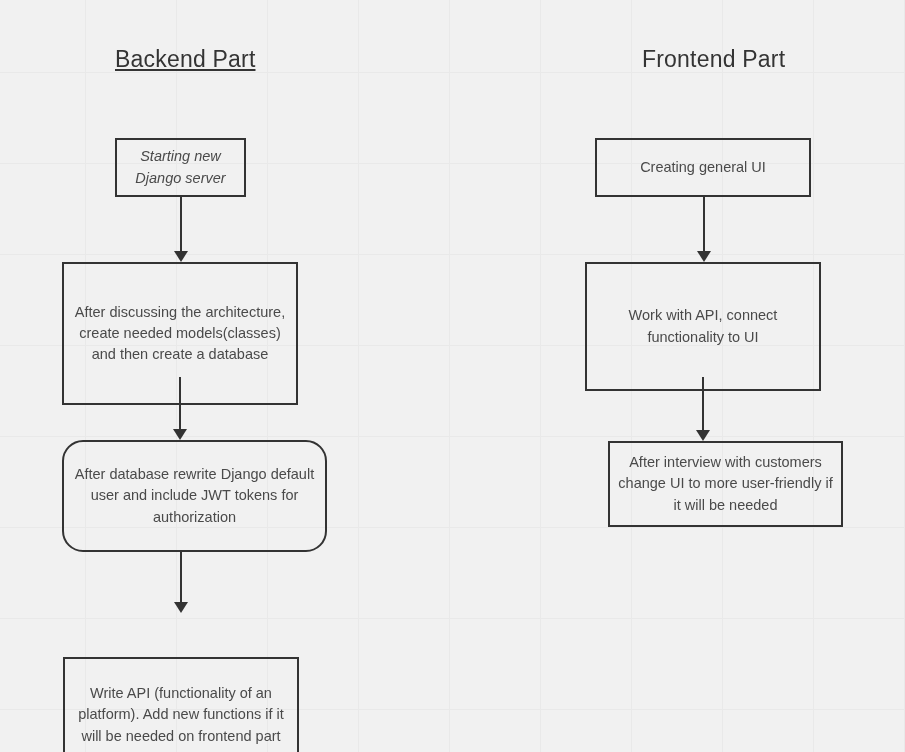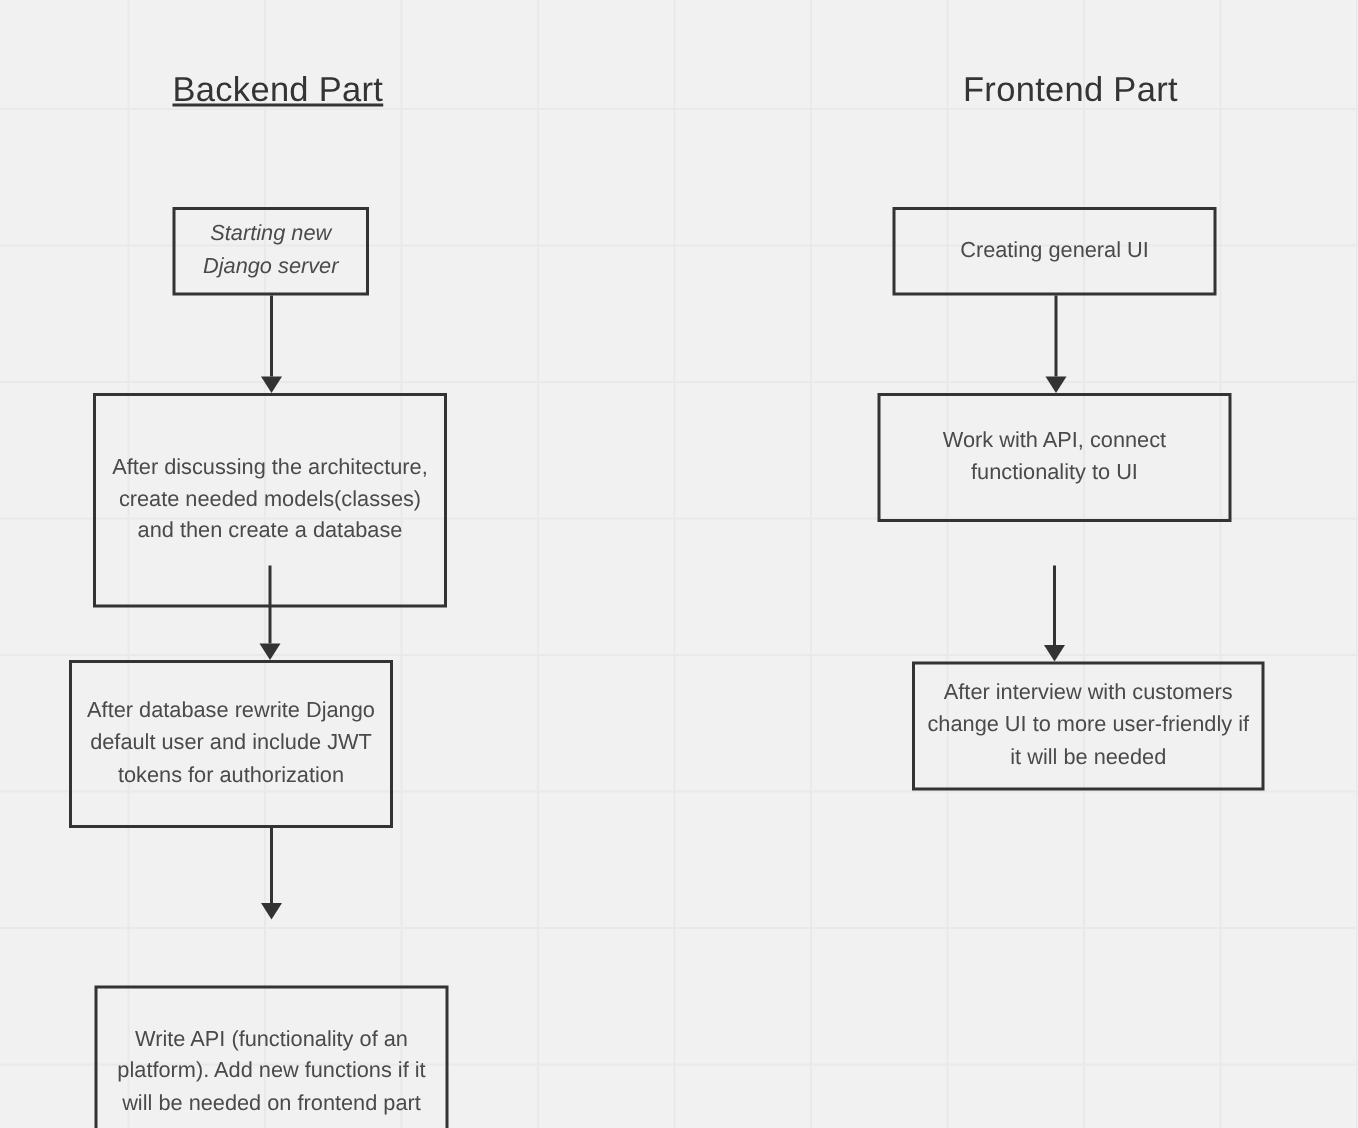--- a/index.html
+++ b/index.html
@@ -50,26 +50,26 @@
     color: #4a4a4a;
     font-size: 14.5px;
     line-height: 1.45;
     padding: 4px 8px;
   }
   .node span { display: block; width: 100%; }
 
   
   #node-b1 { left: 115px; top: 138px; width: 131px; height: 59px; font-style: italic; }
   #node-b2 { left: 62px;  top: 262px; width: 236px; height: 143px; }
-  #node-b3 { left: 46px;  top: 440px; width: 216px; height: 112px; }
+  #node-b3 { left: 62px;  top: 440px; width: 265px; height: 112px; border-radius: 21px; }
   #node-b4 { left: 63px;  top: 613px; width: 236px; height: 116px; margin-top: 44px; }
 
   
   #node-f1 { left: 595px; top: 138px; width: 216px; height: 59px; }
-  #node-f2 { left: 585px; top: 262px; width: 236px; height: 86px; }
+  #node-f2 { left: 585px; top: 262px; width: 236px; height: 129px; }
   #node-f3 { left: 608px; top: 441px; width: 235px; height: 86px; }
 
   .arrow {
     position: absolute;
     width: 16px;
   }
   .arrow .shaft {
     position: absolute;
     left: 7px;
     top: 0;

